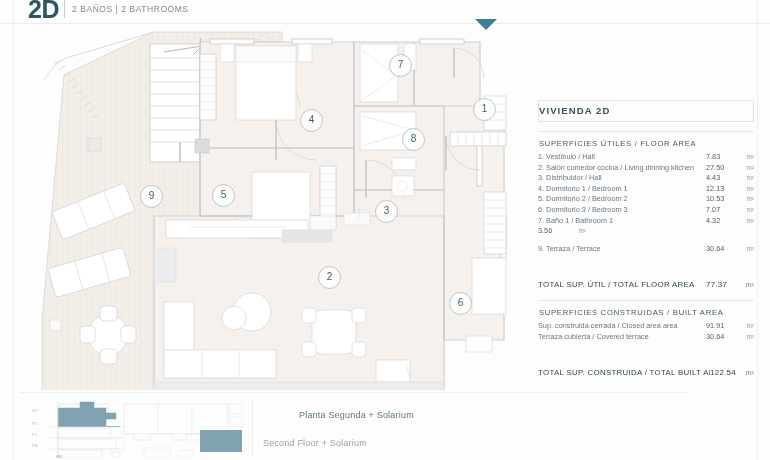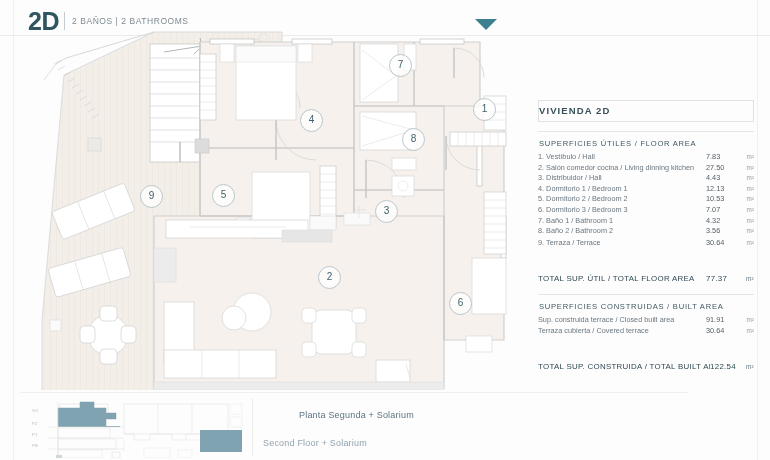--- a/index.html
+++ b/index.html
@@ -5,21 +5,21 @@
   html,body{margin:0;padding:0;}
   body{
     width:770px;height:460px;overflow:hidden;position:relative;
     background:#ffffff;
     font-family:"Liberation Sans","DejaVu Sans",sans-serif;
     -webkit-font-smoothing:antialiased;
   }
   .page{position:absolute;left:0;top:0;width:770px;height:460px;background:#fdfdfd;}
 
   
-  .header{position:absolute;left:0;top:16px;width:770px;height:32px;}
+  .header{position:absolute;left:0;top:4px;width:770px;height:32px;}
   .logo2d{
     position:absolute;left:28px;top:-9px;
     font-size:25px;font-weight:700;letter-spacing:-0.5px;
     color:#2e5560;font-family:"Liberation Sans",sans-serif;
   }
   .hdr-divider{position:absolute;left:64px;top:-4px;width:1px;height:18px;background:#c3ccd2;}
   .hdr-sub{
     position:absolute;left:72px;top:0px;
     font-size:8.5px;letter-spacing:0.55px;color:#7e8b93;
     white-space:nowrap;
@@ -61,21 +61,21 @@
     font-size:7.6px;letter-spacing:0.75px;color:#3f5762;
     margin:0 0 4px 1px;white-space:nowrap;
   }
   .row{
     display:flex;align-items:baseline;font-size:7.3px;color:#6a7780;
     line-height:10.6px;white-space:nowrap;
   }
   .row .lbl{flex:1 1 auto;overflow:hidden;}
   .row .val{width:32px;color:#555f66;}
   .row .unit{width:16px;text-align:right;color:#96a0a7;font-size:6.4px;}
-  .row.gap{margin-top:1px;}
+  .row.gap{margin-top:7px;}
   .row.total{
     font-size:7.9px;color:#2f4752;letter-spacing:0.3px;margin-top:26px;
   }
   .row.total .val{color:#2f4752;}
   .row.total .unit{color:#6d7b83;}
 
   
   .bottom{position:absolute;left:20px;top:398px;width:680px;height:58px;}
   .bot-rule-top{position:absolute;left:0;top:-6px;width:668px;height:1px;background:#efefef;}
   .bot-divider{position:absolute;left:232px;top:0px;width:1px;height:58px;background:#ededed;}
@@ -395,21 +395,20 @@
       <span class="lbl">6. Dormitorio 3 / Bedroom 3</span>
       <span class="val">7.07</span>
       <span class="unit">m²</span>
     </div>
     <div class="row">
       <span class="lbl">7. Baño 1 / Bathroom 1</span>
       <span class="val">4.32</span>
       <span class="unit">m²</span>
     </div>
     <div class="row">
-      <span class="lbl">8. Baño 2 / Bathroom 2</span>
       <span class="val">3.56</span>
       <span class="unit">m²</span>
     </div>
 
     <div class="row gap">
       <span class="lbl">9. Terraza / Terrace</span>
       <span class="val">30.64</span>
       <span class="unit">m²</span>
     </div>
 
@@ -417,21 +416,21 @@
       <span class="lbl">TOTAL SUP. ÚTIL / TOTAL FLOOR AREA</span>
       <span class="val">77.37</span>
       <span class="unit">m²</span>
     </div>
 
     <div class="info-rule"></div>
 
     <div class="sec-head">SUPERFICIES CONSTRUIDAS / BUILT AREA</div>
 
     <div class="row">
-      <span class="lbl">Sup. construida terrace / Closed built area</span>
+      <span class="lbl">Sup. construida cerrada / Closed area area</span>
       <span class="val">91.91</span>
       <span class="unit">m²</span>
     </div>
     <div class="row">
       <span class="lbl">Terraza cubierta / Covered terrace</span>
       <span class="val">30.64</span>
       <span class="unit">m²</span>
     </div>
 
     <div class="row total">

